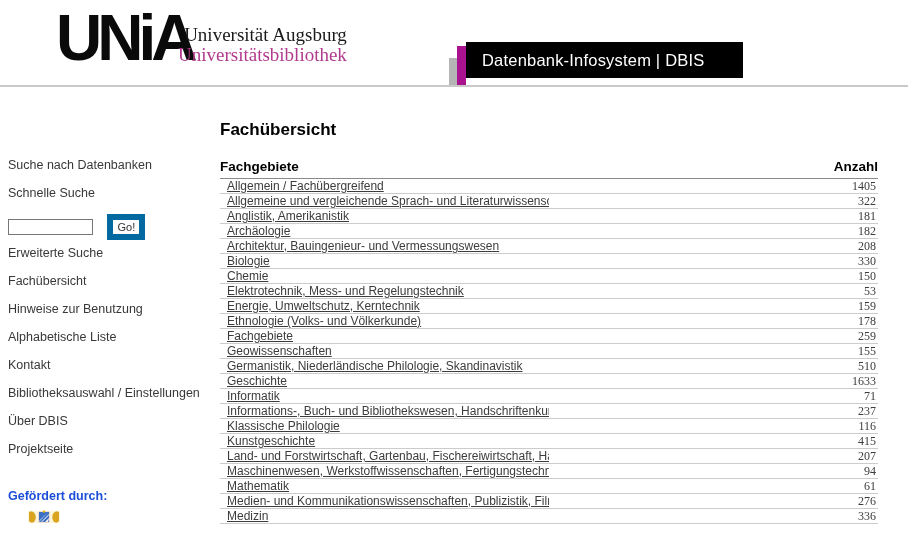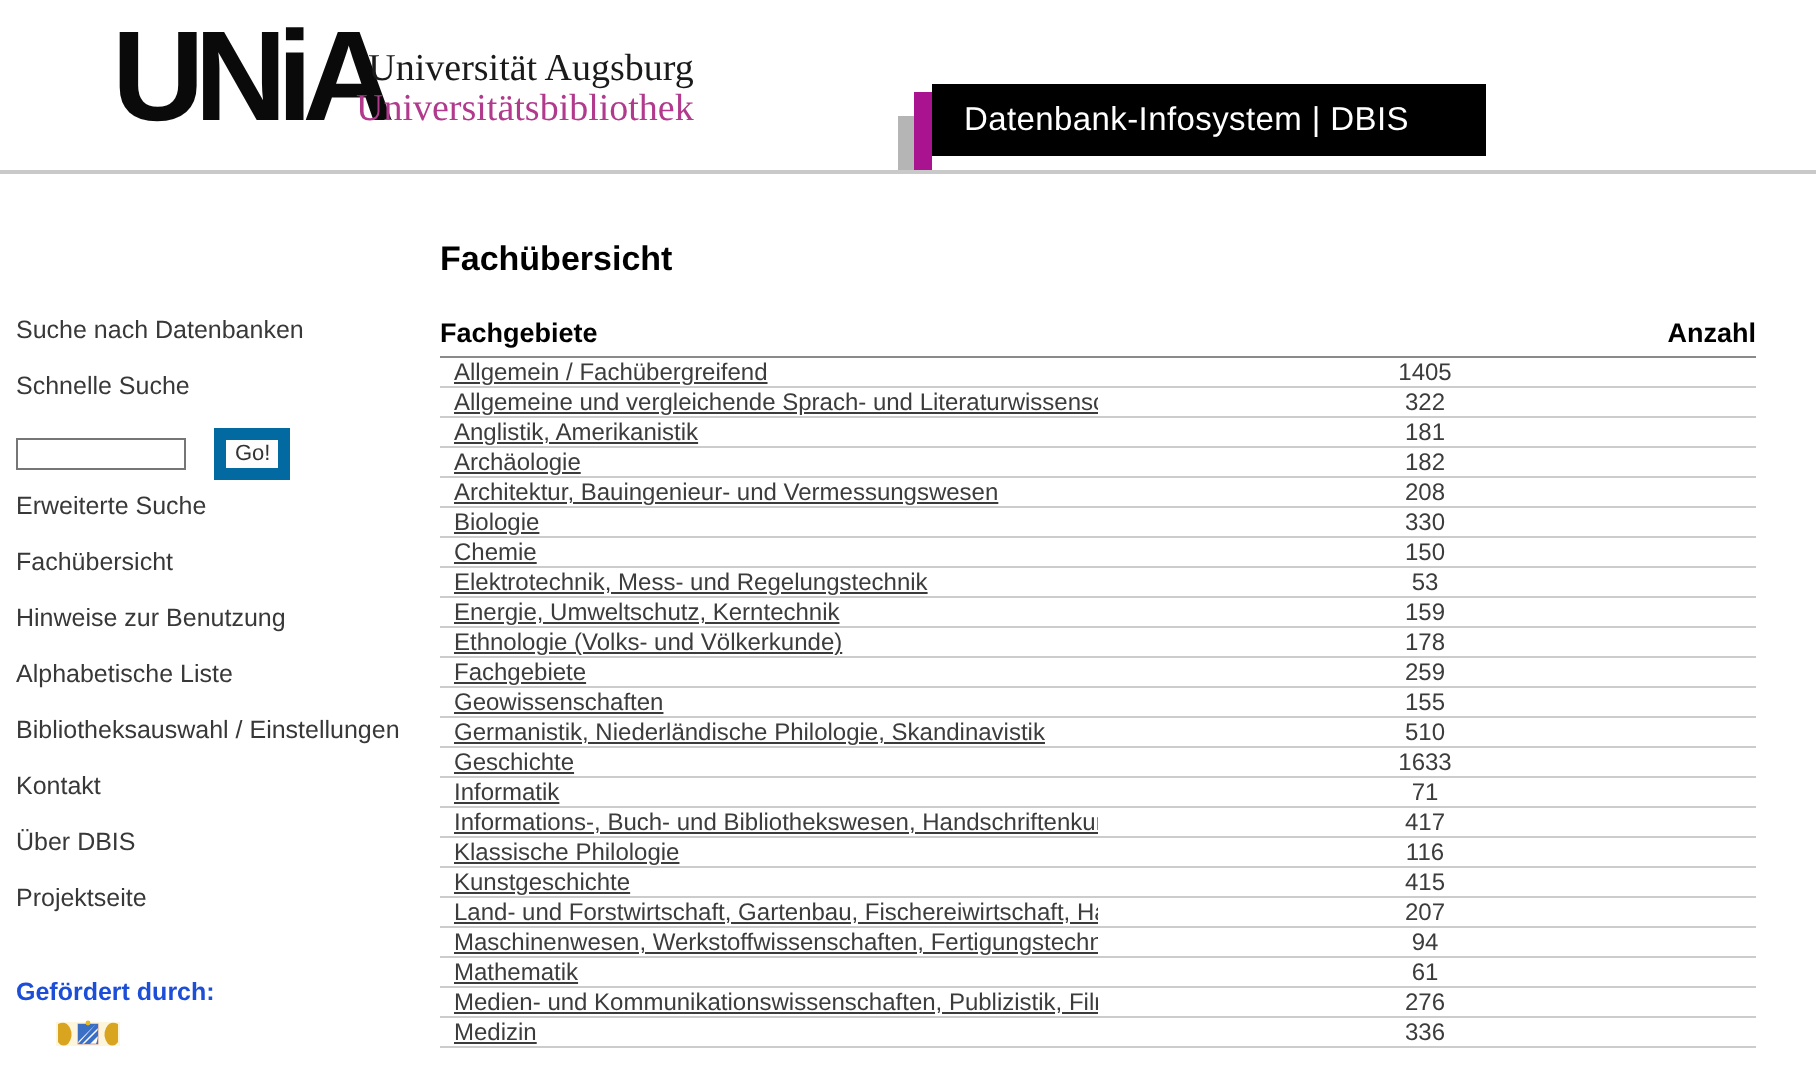--- a/index.html
+++ b/index.html
@@ -53,21 +53,21 @@
   table.subjects th {
     font-size:13.5px; color:#000; text-align:left; font-weight:bold;
     border-bottom:1px solid #8a8a8a; padding:0 0 4px 0; height:18px;
   }
   table.subjects th.num { text-align:right; }
   table.subjects td {
     font-size:12px; color:#3c3c3c; height:14px; line-height:14px;
     border-bottom:1px solid #ccc; padding:0 0 0 7px;
     white-space:nowrap; overflow:hidden;
   }
-  table.subjects td.num { text-align:center; padding:0 2px 0 0; width:52px; }
+  table.subjects td.num { text-align:right; padding:0 2px 0 0; width:52px;font-family:Liberation Serif, serif; }
   table.subjects td.subject { cursor:pointer;text-decoration:underline; }
 </style>
 </head>
 <body>
 
 <div class="page">
 
   <div>
     <div class="logo-mark">UNiA</div>
     <div class="logo-text">
@@ -87,22 +87,22 @@
       </div>
     <div class="search-row">
       <input class="search-input" type="text" value="" style="">
       <button class="go-button">Go!</button>
     </div>
     <div id="sidebar-rest">
         <div class="sidebar-item">Erweiterte Suche</div>
         <div class="sidebar-item">Fachübersicht</div>
         <div class="sidebar-item">Hinweise zur Benutzung</div>
         <div class="sidebar-item">Alphabetische Liste</div>
+        <div class="sidebar-item">Kontakt</div>
         <div class="sidebar-item">Bibliotheksauswahl / Einstellungen</div>
-        <div class="sidebar-item">Kontakt</div>
         <div class="sidebar-item">Über DBIS</div>
         <div class="sidebar-item">Projektseite</div>
       </div>
     <div class="funded">Gefördert durch:</div>
     <svg class="coat" width="32" height="14" viewBox="0 0 32 14">
       <rect x="0" y="1" width="32" height="12" fill="#fdf6dc"></rect>
       <path d="M1 2 q4 -2 6 2 q2 4 -1 8 q-3 2 -5 -1 z" fill="#d9a520"></path>
       <path d="M31 2 q-4 -2 -6 2 q-2 4 1 8 q3 2 5 -1 z" fill="#d9a520"></path>
       <rect x="11" y="2" width="10" height="10" fill="#fff" stroke="#c99" stroke-width="0.5"></rect>
       <path d="M11 2 l3 0 l-3 3 z M14 2 l3 0 l-6 6 l0 -3 z M17 2 l3 0 l-9 9 l0 -3 z M20 2 l1 0 l0 2 l-8 8 l-2 0 z M21 5 l0 3 l-4 4 l-3 0 z M21 9 l0 3 l-1 0 z" fill="#3b6fc4"></path>
@@ -175,21 +175,21 @@
           <tr>
             <td class="subject">Geschichte</td>
             <td class="num">1633</td>
           </tr>
           <tr>
             <td class="subject">Informatik</td>
             <td class="num">71</td>
           </tr>
           <tr>
             <td class="subject">Informations-, Buch- und Bibliothekswesen, Handschriftenkunde</td>
-            <td class="num">417</td>
+            <td class="num">237</td>
           </tr>
           <tr>
             <td class="subject">Klassische Philologie</td>
             <td class="num">116</td>
           </tr>
           <tr>
             <td class="subject">Kunstgeschichte</td>
             <td class="num">415</td>
           </tr>
           <tr>

